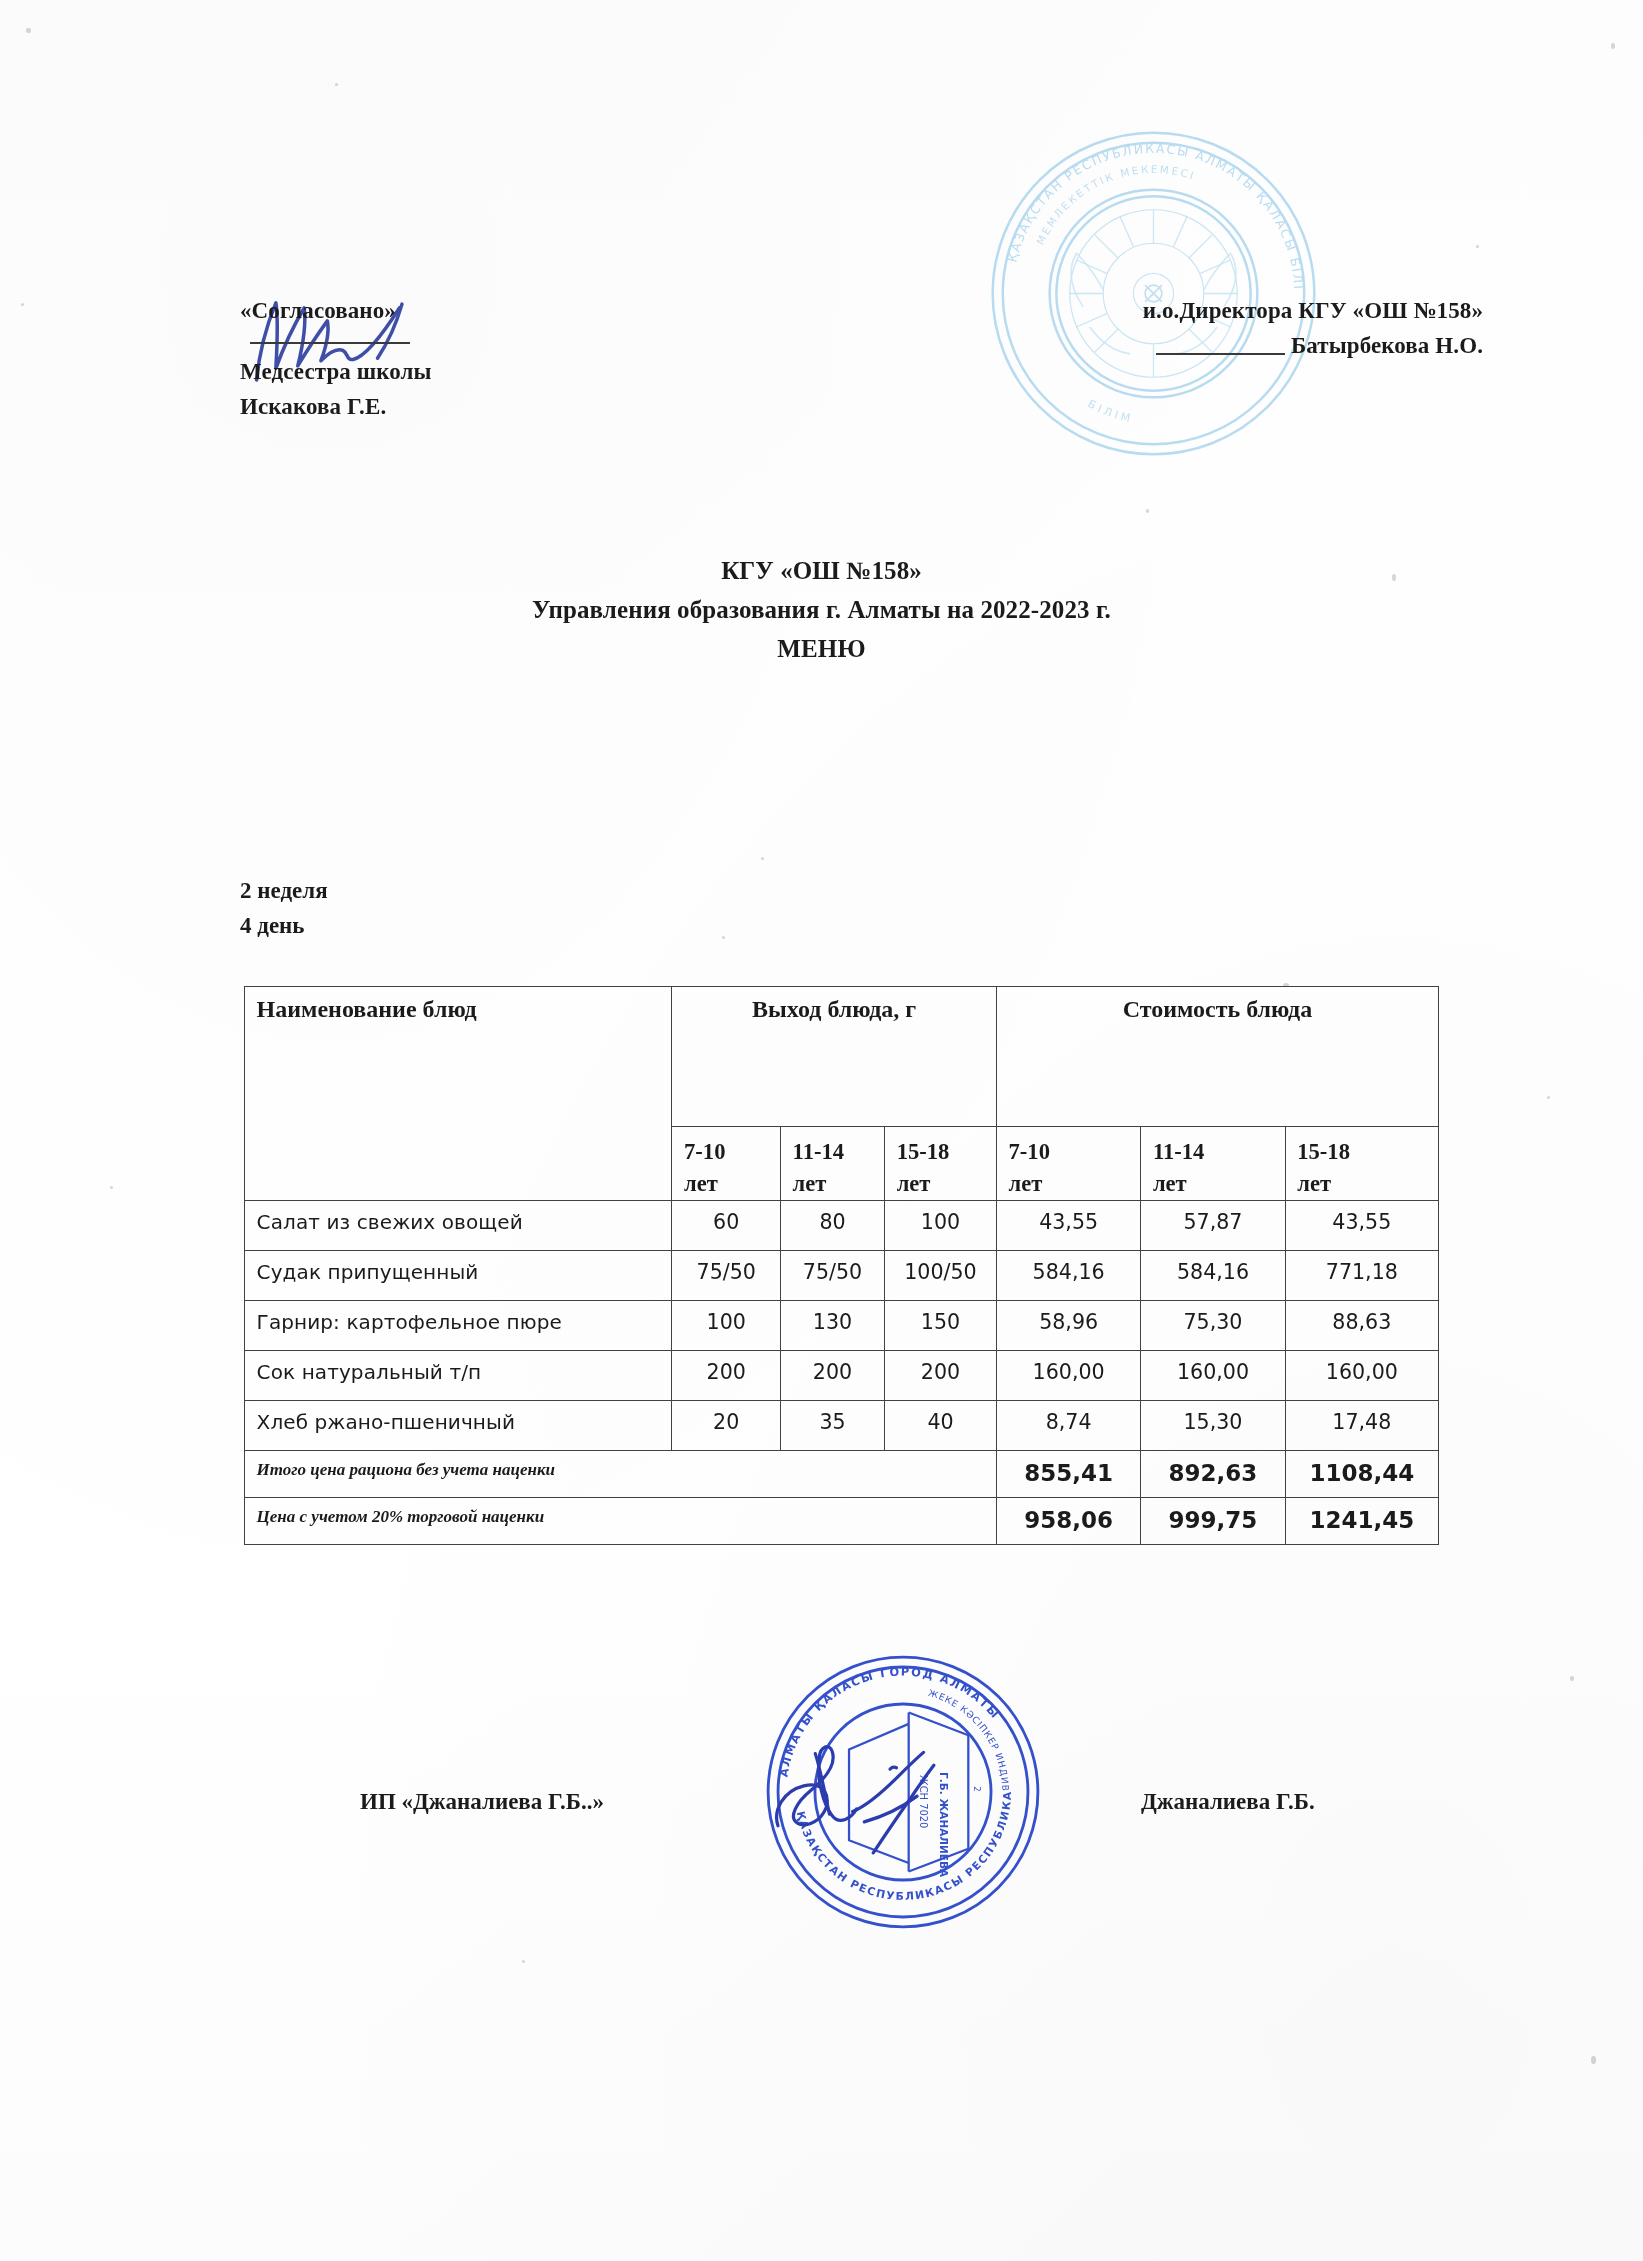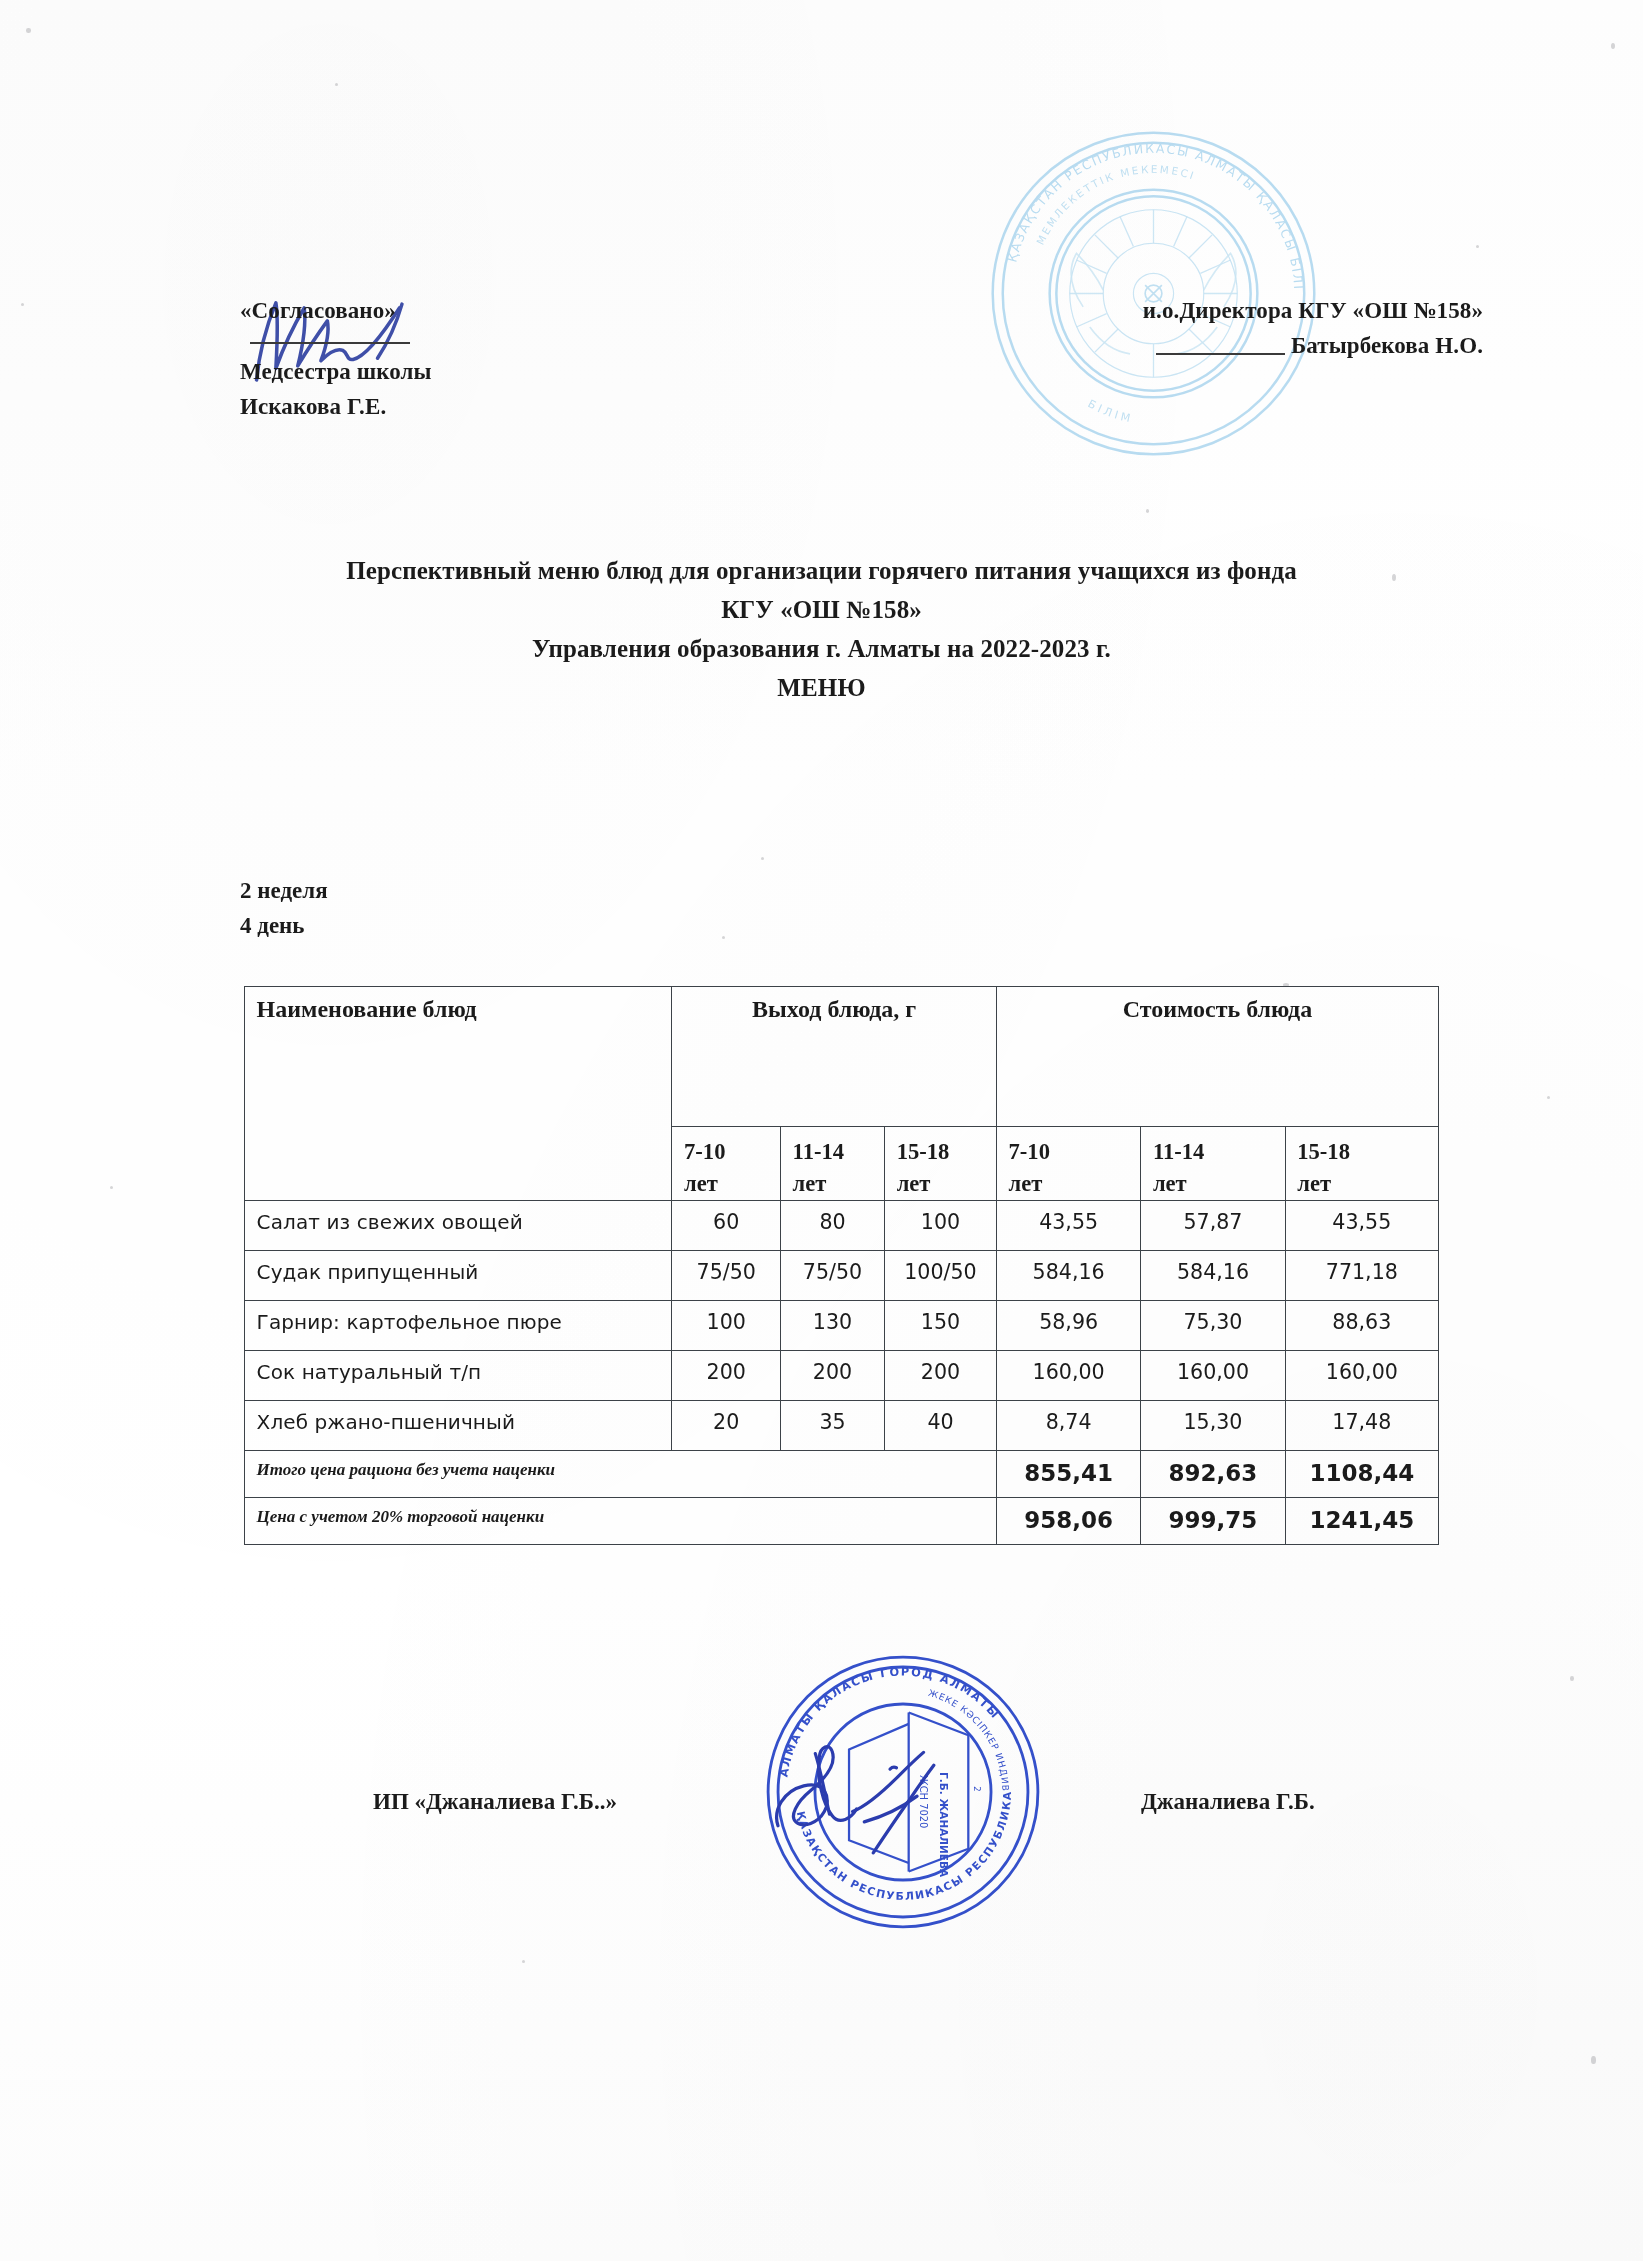--- a/index.html
+++ b/index.html
@@ -163,21 +163,21 @@
     font-weight: bold;
     font-size: 23px;
     text-align: center;
     font-family: "DejaVu Sans", "Liberation Sans", sans-serif;
     margin-left: 18px;
   }
 
   
   .footer-left {
     position: absolute;
-    left: 373px;
+    left: 360px;
     top: 1789px;
     font-weight: bold;
     font-size: 23px;
   }
   .footer-right {
     position: absolute;
     left: 1141px;
     top: 1789px;
     font-weight: bold;
     font-size: 23px;
@@ -301,21 +301,20 @@
 
 <div class="hdr-right">
   <div>и.о.Директора  КГУ «ОШ №158»</div>
   <div class="rowline">
     <span class="sig-rule"></span>
     <span>Батырбекова Н.О.</span>
   </div>
 </div>
 
 <div class="title-block">
-  <div>Перспективный меню блюд для организации горячего питания учащихся из фонда</div>
   <div>КГУ «ОШ №158»</div>
   <div>Управления образования г. Алматы на 2022-2023 г.</div>
   <div>МЕНЮ</div>
 </div>
 
 <div class="weekday">
   <div>2 неделя</div>
   <div>4  день</div>
 </div>
 

